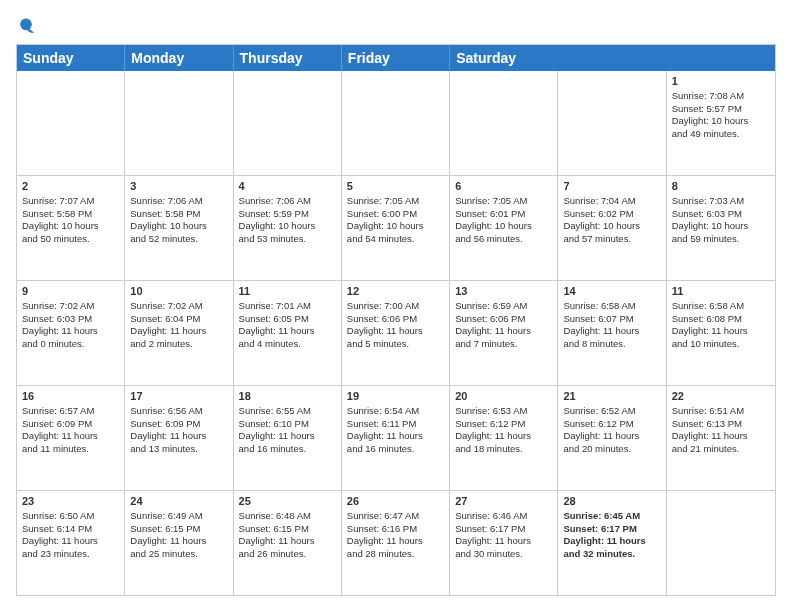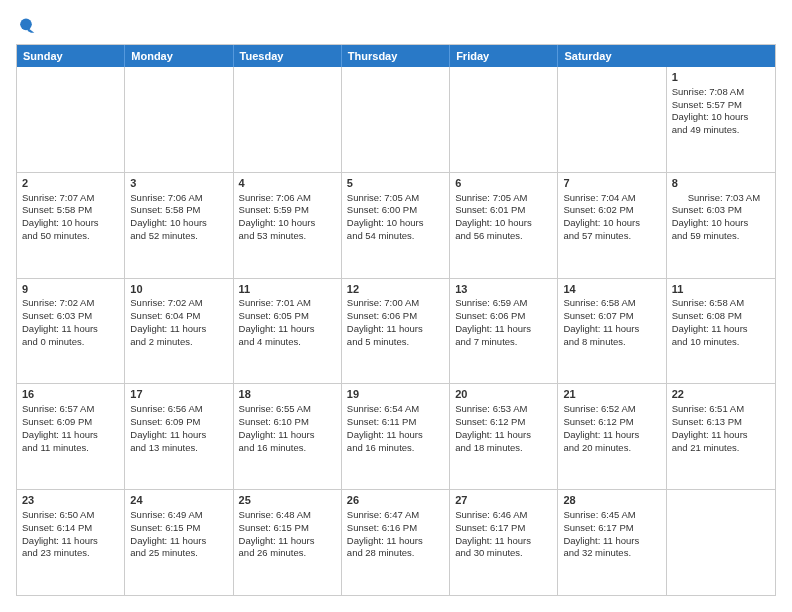--- a/index.html
+++ b/index.html
@@ -57,21 +57,21 @@
       display: flex;
       flex-direction: column;
     }
     .cal-header {
       display: grid;
       grid-template-columns: repeat(7, 1fr);
       background: #2979c7;
     }
     .cal-header-cell {
       color: #fff;
-      font-size: 11px;
+      font-size: 14px;
       font-weight: bold;
       padding: 5px 6px;
       border-right: 1px solid #5599dd;
     }
     .cal-header-cell:last-child { border-right: none; }
     .cal-body {
       flex: 1;
       display: flex;
       flex-direction: column;
     }
@@ -117,21 +117,20 @@
     <div class="title-block">
       <div class="month-title"></div>
       <div class="location"></div>
     </div>
   </div>
 
   <div class="calendar">
     <div class="cal-header" id="cal-header">
         <div class="cal-header-cell">Sunday</div>
         <div class="cal-header-cell">Monday</div>
-        <div class="cal-header-cell">Tuesday</div>
         <div class="cal-header-cell">Thursday</div>
         <div class="cal-header-cell">Friday</div>
         <div class="cal-header-cell">Saturday</div>
       </div>
     <div class="cal-body" id="cal-body">
         <div class="cal-row">
           <div class="cal-cell empty"></div>
           <div class="cal-cell empty"></div>
           <div class="cal-cell empty"></div>
           <div class="cal-cell empty"></div>
@@ -160,21 +159,21 @@
 Daylight: 10 hours
 and 54 minutes.</span></div>
           <div class="cal-cell"><span class="day-num">6</span><span style="white-space: pre-line;">Sunrise: 7:05 AM
 Sunset: 6:01 PM
 Daylight: 10 hours
 and 56 minutes.</span></div>
           <div class="cal-cell"><span class="day-num">7</span><span style="white-space: pre-line;">Sunrise: 7:04 AM
 Sunset: 6:02 PM
 Daylight: 10 hours
 and 57 minutes.</span></div>
-          <div class="cal-cell"><span class="day-num">8</span><span style="white-space: pre-line; margin-left: 16px;">Sunrise: 7:03 AM
+          <div class="cal-cell"><span class="day-num">8</span><span style="white-space: pre-line;">Sunrise: 7:03 AM
 Sunset: 6:03 PM
 Daylight: 10 hours
 and 59 minutes.</span></div>
         </div>
         <div class="cal-row">
           <div class="cal-cell"><span class="day-num">9</span><span style="white-space: pre-line;">Sunrise: 7:02 AM
 Sunset: 6:03 PM
 Daylight: 11 hours
 and 0 minutes.</span></div>
           <div class="cal-cell"><span class="day-num">10</span><span style="white-space: pre-line;">Sunrise: 7:02 AM
@@ -246,21 +245,21 @@
 Daylight: 11 hours
 and 26 minutes.</span></div>
           <div class="cal-cell"><span class="day-num">26</span><span style="white-space: pre-line;">Sunrise: 6:47 AM
 Sunset: 6:16 PM
 Daylight: 11 hours
 and 28 minutes.</span></div>
           <div class="cal-cell"><span class="day-num">27</span><span style="white-space: pre-line;">Sunrise: 6:46 AM
 Sunset: 6:17 PM
 Daylight: 11 hours
 and 30 minutes.</span></div>
-          <div class="cal-cell"><span class="day-num">28</span><span style="white-space: pre-line;">Sunrise: 6:45 AM
+          <div class="cal-cell"><span class="day-num">28</span><span style="white-space: pre-line; font-weight: bold;">Sunrise: 6:45 AM
 Sunset: 6:17 PM
 Daylight: 11 hours
 and 32 minutes.</span></div>
           <div class="cal-cell empty"></div>
         </div>
       </div>
   </div>
 </div>
 
 </body></html>

